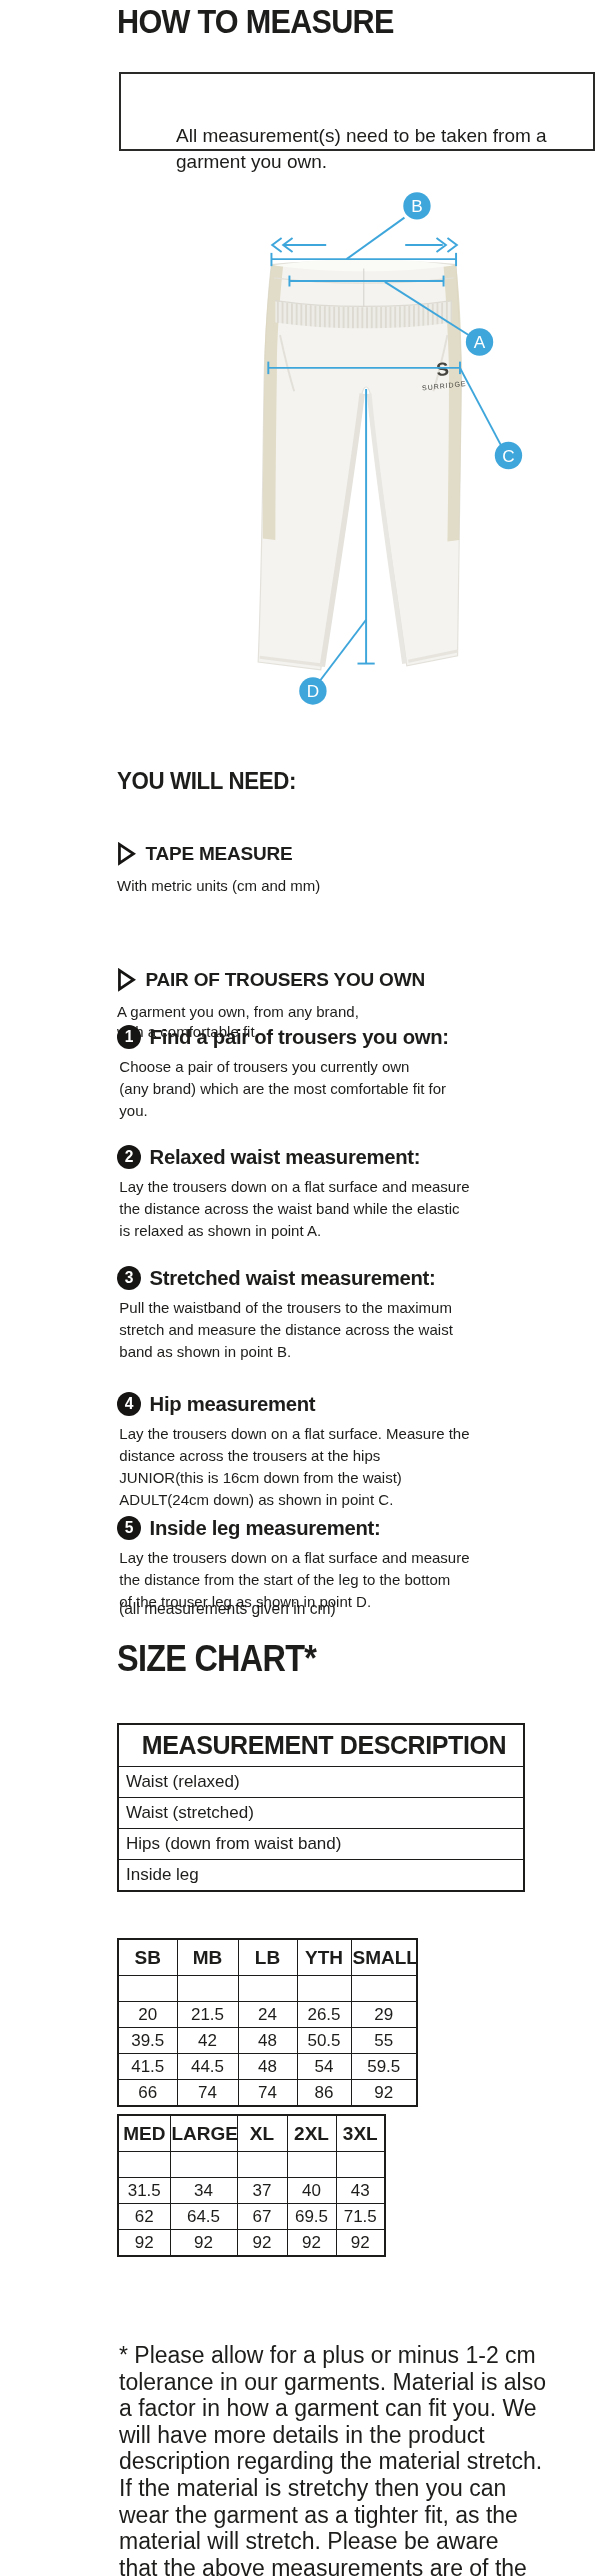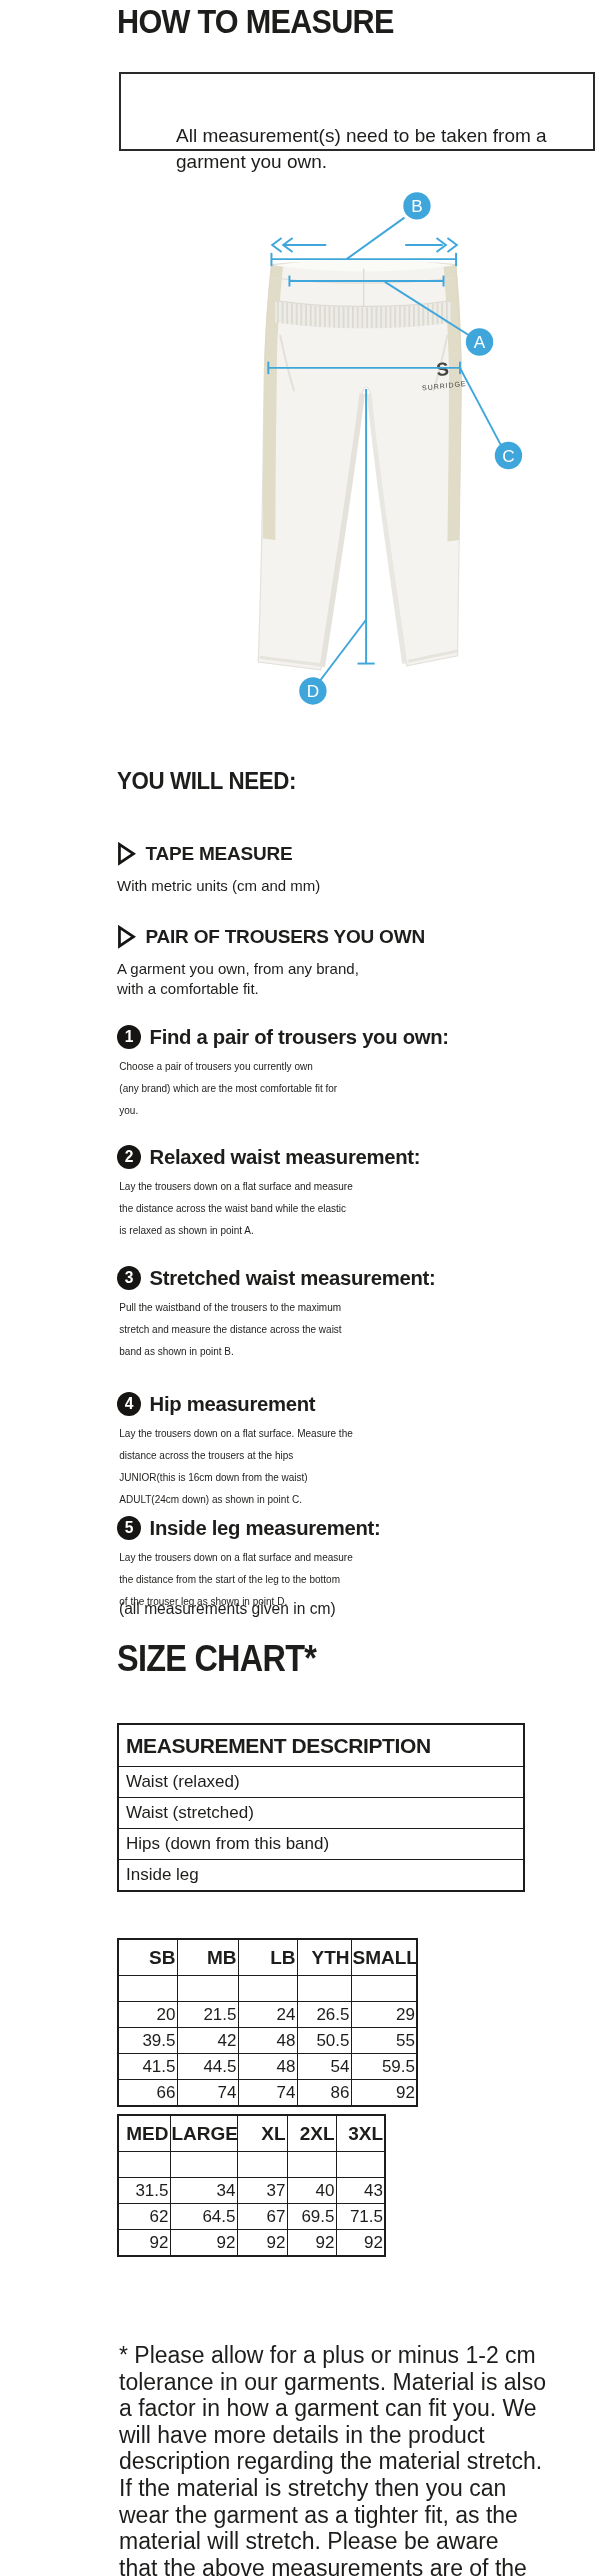--- a/index.html
+++ b/index.html
@@ -17,36 +17,36 @@
   .need{left:117px;width:407px;}
   .need-head{display:flex;align-items:center;gap:9.4px;}
   .need-label{font-size:19px;font-weight:700;letter-spacing:-0.2px;}
   .need-sub{font-size:15px;line-height:20.3px;margin-top:10px;}
 
   .step{left:117px;width:407px;}
   .step-head{display:flex;align-items:center;gap:8.6px;}
   .step-num{width:24px;height:24px;border-radius:50%;background:#171513;color:#fff;flex:0 0 24px;
             display:flex;align-items:center;justify-content:center;font-size:15.6px;font-weight:700;}
   .step-title{font-size:20.3px;font-weight:600;letter-spacing:-0.3px;}
-  .step-body{margin:7px 0 0 2.3px;font-size:10px;line-height:22px;}
+  .step-body{margin:7px 0 0 2.3px;font-size:15px;line-height:22px;}
 
   .size-chart-title{left:117px;top:1638px;font-size:36px;font-weight:700;letter-spacing:-0.8px;
                     transform:scaleX(.9);transform-origin:left top;}
   .size-chart-sub{left:119px;top:1600px;font-size:15.6px;}
 
   table{border-collapse:collapse;table-layout:fixed;}
   .tbl{border:2.3px solid #1c1c1a;}
   .tbl td{border:1.6px solid #1c1c1a;overflow:hidden;}
   .desc-tbl{left:117px;top:1723px;width:408px;}
   .desc-tbl td{padding-left:7px;vertical-align:middle;}
-  .desc-title{height:39px;font-size:21px;font-weight:700;letter-spacing:-0.4px;}
+  .desc-title{height:39px;font-size:25px;font-weight:700;letter-spacing:-0.4px;text-align:center;}
   .desc-sub{height:30px;font-size:17px;font-weight:700;letter-spacing:-0.2px;}
   .desc-row{height:28px;font-size:17px;margin-top:24px;}
 
-  .size-tbl td{text-align:right;vertical-align:middle;}
+  .size-tbl td{text-align:center;vertical-align:middle;}
   .size-head{height:33px;font-size:19px;font-weight:700;}
   .size-empty{height:23px;}
   .size-row{height:23px;font-size:17px;}
   .size-tbl-1{left:117px;top:1938px;width:299px;}
   .size-tbl-2{left:117px;top:2114px;width:268px;}
 
   .footer-note{left:119px;top:2306px;width:469px;font-size:23px;line-height:26.6px;}
 
   .tri-icon{flex:0 0 19px;}
   svg text{font-family:"Liberation Sans",sans-serif;}
@@ -164,21 +164,21 @@
   <div class="abs need" style="top:842px;">
     <div class="need-head">
       <svg class="tri-icon" width="19" height="23.5" viewBox="0 0 24 30">
         <polygon points="3,3 21,15 3,27" fill="#ffffff" stroke="#171513" stroke-width="3.5"></polygon>
       </svg>
       <span class="need-label">TAPE MEASURE</span>
     </div>
     <div class="need-sub pre">With metric units (cm and mm)</div>
   </div>
 
-  <div class="abs need" style="top:925px;">
+  <div class="abs need" style="top:968px;">
     <div class="need-head">
       <svg class="tri-icon" width="19" height="23.5" viewBox="0 0 24 30">
         <polygon points="3,3 21,15 3,27" fill="#ffffff" stroke="#171513" stroke-width="3.5"></polygon>
       </svg>
       <span class="need-label">PAIR OF TROUSERS YOU OWN</span>
     </div>
     <div class="need-sub pre">A garment you own, from any brand,
 with a comfortable fit.</div>
   </div>
 
@@ -241,21 +241,21 @@
         <tr>
           <td class="desc-title">MEASUREMENT DESCRIPTION</td>
         </tr>
     <tr>
           <td class="desc-row">Waist (relaxed)</td>
         </tr>
     <tr>
           <td class="desc-row">Waist (stretched)</td>
         </tr>
     <tr>
-          <td class="desc-row">Hips (down from this band)</td>
+          <td class="desc-row">Hips (down from waist band)</td>
         </tr>
     <tr>
           <td class="desc-row">Inside leg</td>
         </tr>
   </tbody>
     </table>
 
   <table class="abs tbl size-tbl size-tbl-1">
     <colgroup>
         <col style="width:59px">

